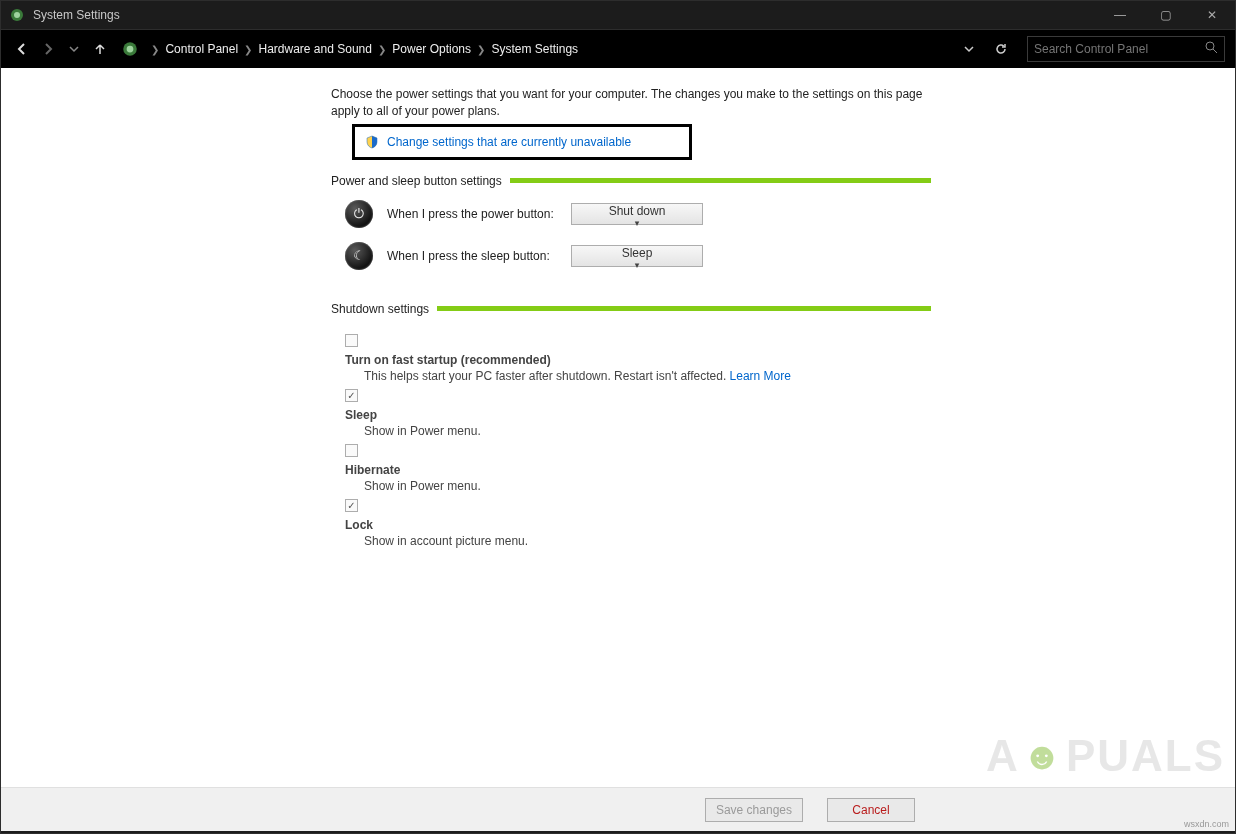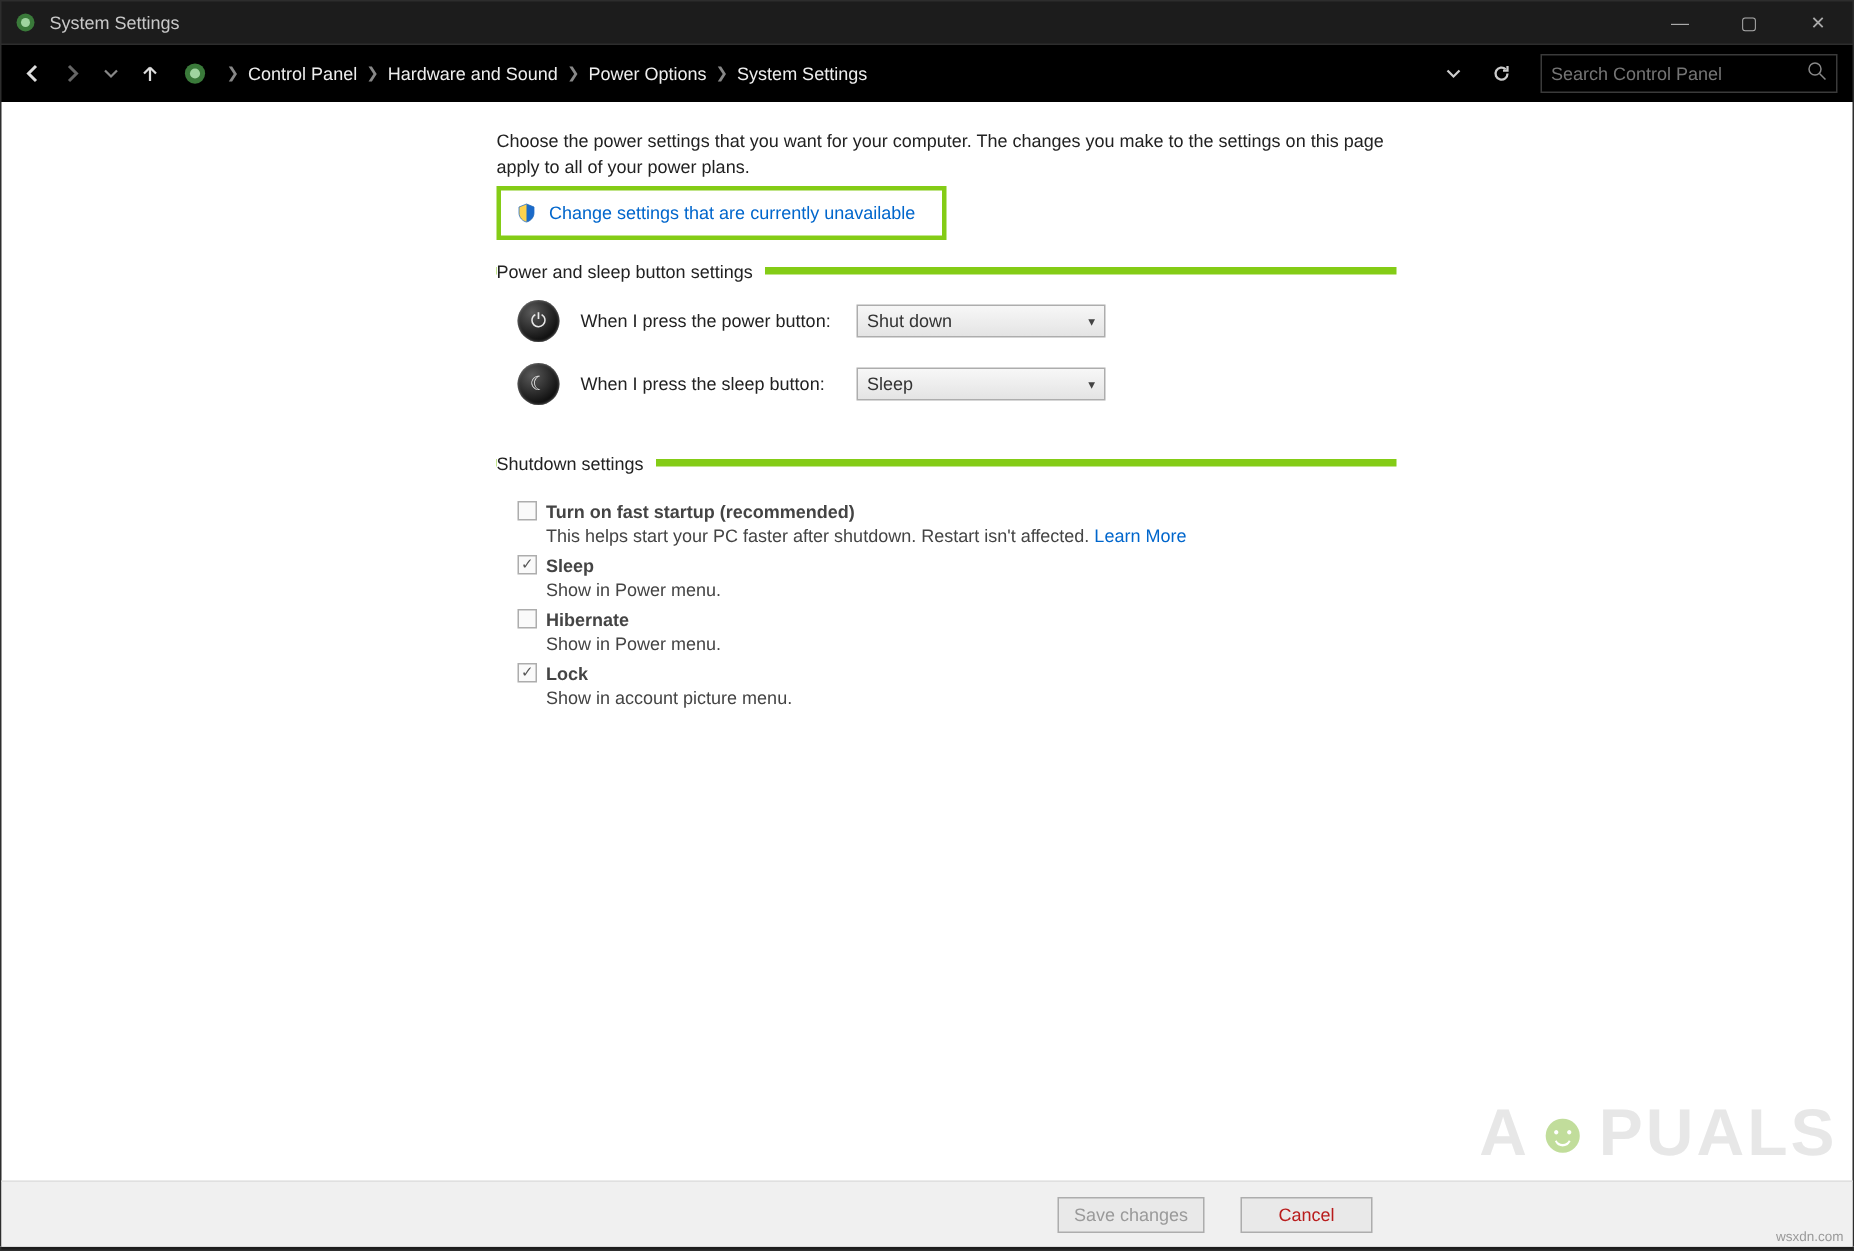--- a/index.html
+++ b/index.html
@@ -67,50 +67,51 @@
     border-left:1px solid #2d2d2d;
     border-right:1px solid #2d2d2d;
     height: calc(834px - 30px - 38px - 3px);
     position: relative;
     padding: 18px 0 0 0;
   }
   .main-col { width: 600px; margin-left: 330px; }
   .page-title { color:#003399; font-size:15px; margin-bottom:10px; }
   .page-desc { color:#222; font-size:12px; line-height:1.4; }
   .highlight-box {
-    border: 3px solid #84cc16;
+    border: 3px solid #000000;
     padding: 8px 10px;
     margin-top: 4px;
-    width: 300px;
+    width: 340px;
+    margin-left: 21px;
   }
   .change-link-row { display:flex; align-items:center; gap:8px; }
   .shield { width:14px; height:14px; display:inline-block; position:relative; }
   .shield svg { width:14px; height:14px; }
   .link { color:#0066cc; font-size:12px; cursor:pointer; }
   fieldset { border: none; border-top: 5px solid #84cc16; margin-top: 14px; padding: 0; }
   legend { color:#222; font-size:12px; padding-right: 8px; }
   .group-body { padding: 12px 0 4px 14px; }
   .btn-row { display:flex; align-items:center; gap:14px; margin-bottom:14px; }
   .round-icon {
     width: 28px; height:28px; border-radius:50%;
     background: radial-gradient(circle at 35% 30%, #5a5a5a, #111 70%);
     display:flex; align-items:center; justify-content:center;
     box-shadow: inset 0 0 2px #888;
   }
   .round-icon .glyph { color:#e8e8e8; font-size:13px; }
   .row-label { font-size:12px; color:#222; width: 170px; }
   .combo {
-    width: 166px; height:22px;
+    width: 132px; height:22px;
     border:1px solid #adadad;
     background: linear-gradient(#f7f7f7,#e4e4e4);
     display:flex; align-items:center; justify-content:space-between;
-    padding: 0 6px; font-size:12px; color:#333;
+    padding: 0 6px; font-size:12px; color:#333;flex-direction:column;
   }
   .combo .caret { font-size:9px; color:#444; }
-  .chk-row { margin:6px 0 2px 0; display:flex; align-items:flex-start; gap:6px; }
+  .chk-row { margin:6px 0 2px 0; display:flex; align-items:flex-start; gap:6px;flex-direction:column; }
   .chk {
     width:13px; height:13px; border:1px solid #adadad; background:#fafafa;
     display:inline-flex; align-items:center; justify-content:center;
     font-size:10px; color:#555; flex-shrink:0;
   }
   .chk.checked::after { content:"✓"; font-size:10px; color:#555; }
   .chk-label { font-size:12px; color:#333; }
   .chk-label .bold { font-weight:600; color:#444; }
   .chk-sub { font-size:12px; color:#444; margin: 2px 0 6px 19px; }
   .learn-more { color:#0066cc;margin-top:48px; }

